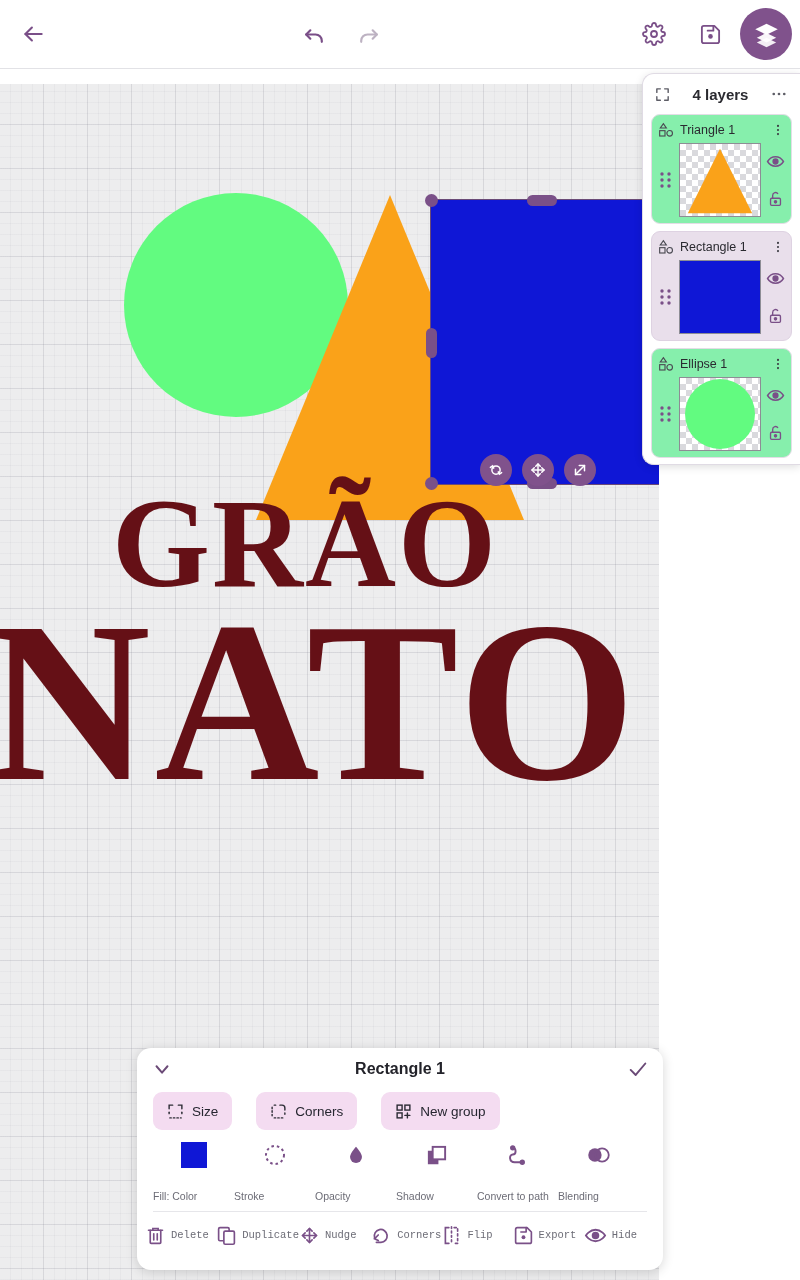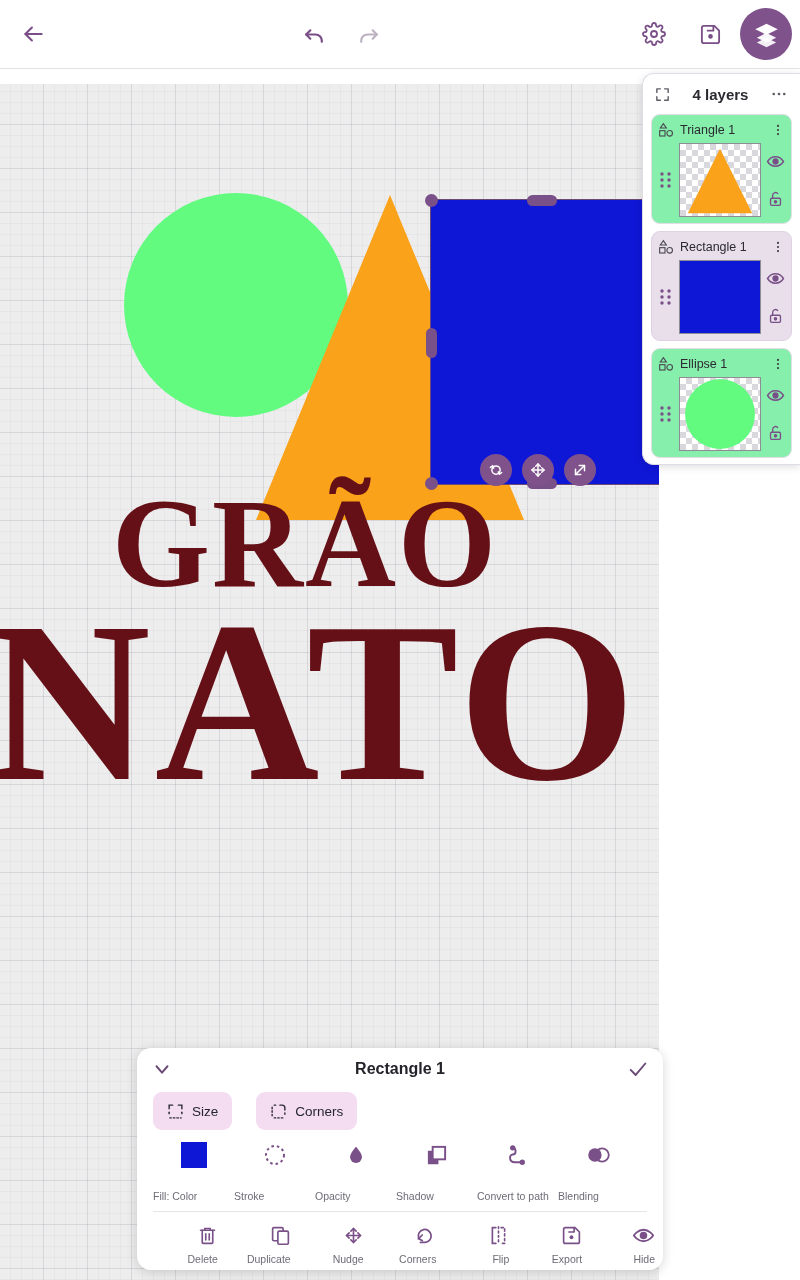--- a/index.html
+++ b/index.html
@@ -173,21 +173,21 @@
   }
   .prop{
     width:81px; flex:0 0 81px;
     display:flex; flex-direction:column; gap:22px;
   }
   .prop-ico{ height:26px; display:flex; align-items:center; justify-content:center; color:#7a5088;}
   .prop-label{ font-size:10.5px; color:#6c6c76; white-space:nowrap; }
   #fill-swatch{ width:26px;height:26px; }
   #bp-actions{ display:flex; padding:10px 8px 0 8px; }
   .act{
-    flex:1; display:flex; flex-direction:column; align-items:flex-end; gap:5px;
+    flex:1; display:flex; flex-direction:row; align-items:center; gap:5px;font-family:Liberation Mono, monospace;
   }
   .act-ico{ height:26px; display:flex; align-items:center; justify-content:center; color:#7a5088;}
   .act-label{ font-size:10.5px; color:#6c6c76; }
 </style>
 </head>
 <body>
 
 <div id="topbar">
   <div id="back-btn" class="tb-icon">
     <svg width="26" height="26" viewBox="0 0 24 24" fill="none" stroke="currentColor" stroke-width="1.9" stroke-linecap="round" stroke-linejoin="round">
@@ -471,20 +471,32 @@
         <svg width="17" height="17" viewBox="0 0 24 24" fill="none" stroke="currentColor" stroke-width="2" stroke-linecap="round">
           <path d="M14 3h3a4 4 0 0 1 4 4v3"></path>
           <line x1="3" y1="6" x2="3" y2="18" stroke-dasharray="2 3"></line>
           <line x1="6" y1="3" x2="10" y2="3" stroke-dasharray="2 3"></line>
           <line x1="6" y1="21" x2="18" y2="21" stroke-dasharray="2 3"></line>
           <line x1="21" y1="14" x2="21" y2="18" stroke-dasharray="2 3"></line>
         </svg>
       </span>
       <span>Corners</span>
     </div>
+    <div class="chip">
+      <span class="chip-ico">
+        <svg width="17" height="17" viewBox="0 0 24 24" fill="none" stroke="currentColor" stroke-width="2" stroke-linecap="round">
+          <rect x="3" y="3" width="7" height="7"></rect>
+            <rect x="14" y="3" width="7" height="7"></rect>
+          <rect x="3" y="14" width="7" height="7"></rect>
+          <line x1="17.5" y1="14" x2="17.5" y2="21"></line>
+            <line x1="14" y1="17.5" x2="21" y2="17.5"></line>
+        </svg>
+      </span>
+      <span>New group</span>
+    </div>
   </div>
 
   <div id="bp-props">
     <div class="prop">
       <span class="prop-ico">
           <span id="fill-swatch" style="background: rgb(15, 23, 214);"></span>
         </span>
       <span class="prop-label">Fill: Color</span>
     </div>
     <div class="prop">

